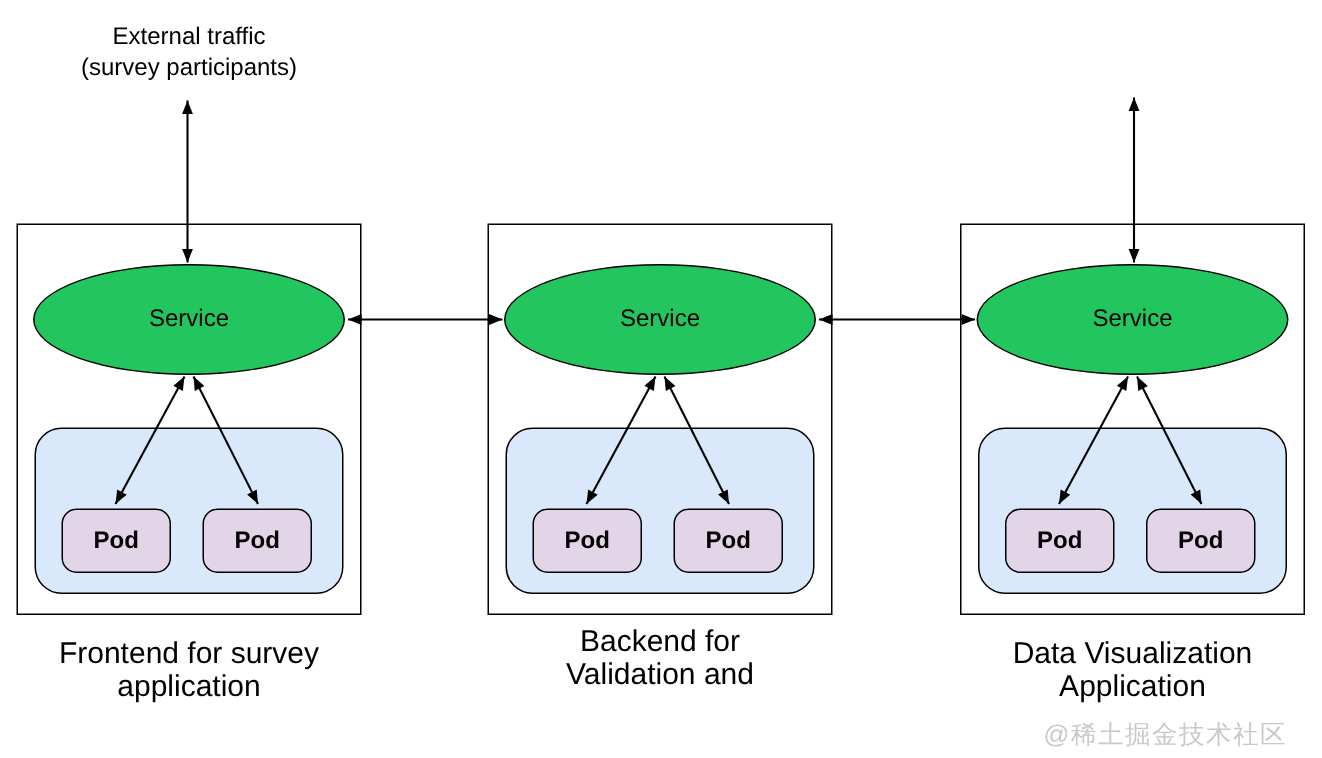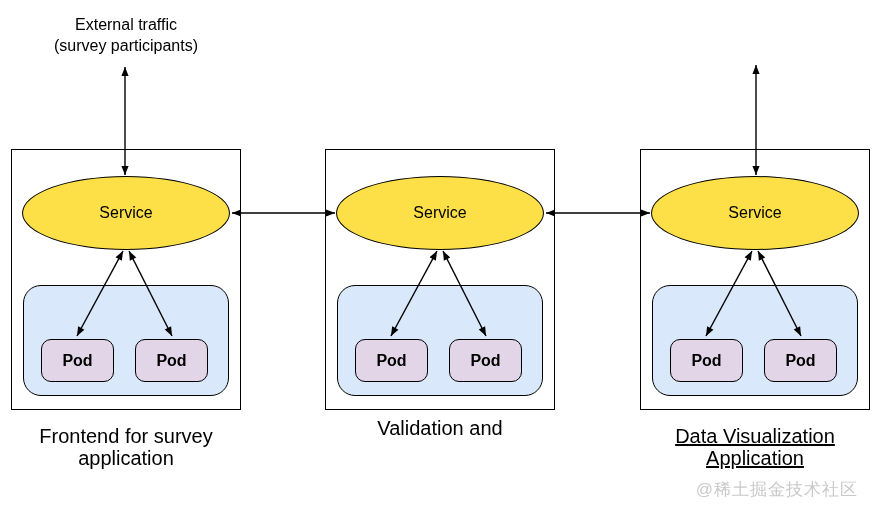--- a/index.html
+++ b/index.html
@@ -7,21 +7,21 @@
     position:relative; width:881px; height:505px; background:#ffffff;
     font-family:"Liberation Sans", sans-serif; color:#000; overflow:hidden;
   }
   .cluster { position:absolute; top:0; width:230px; height:505px; z-index:1; }
   .kbox {
     position:absolute; left:0; top:149px; width:230px; height:261px;
     border:1.5px solid #000; box-sizing:border-box; background:#fff;
   }
   .ellipse {
     position:absolute; left:11px; top:176px; width:208px; height:74px;
-    background:#fde047; border:1.4px solid #000; border-radius:50%;
+    background:#22c55e; border:1.4px solid #000; border-radius:50%;
     display:flex; align-items:center; justify-content:center;
     font-size:16px; box-sizing:border-box;
   }
   .podgroup {
     position:absolute; left:12px; top:285px; width:206px; height:111px;
     background:#dae8fc; border:1.4px solid #000; border-radius:18px;
     box-sizing:border-box;
   }
   .pod {
     position:absolute; top:339px; width:73px; height:43px;
@@ -81,37 +81,38 @@
       <span>Service</span>
     </div>
     <div class="podgroup"></div>
     <div class="pod p1">
       <span>Pod</span>
     </div>
     <div class="pod p2">
       <span>Pod</span>
     </div>
     <div class="caption" style="top:417px;">
+      <span class="ln">Backend for</span>
       <span class="ln">Validation and</span>
     </div>
   </div>
 
   <div class="cluster" style="left:640px;">
     <div class="kbox"></div>
     <div class="ellipse">
       <span>Service</span>
     </div>
     <div class="podgroup"></div>
     <div class="pod p1">
       <span>Pod</span>
     </div>
     <div class="pod p2">
       <span>Pod</span>
     </div>
-    <div class="caption" style="top:425px;text-decoration:underline;">
+    <div class="caption" style="top:425px;">
       <span class="ln">Data Visualization</span>
       <span class="ln">Application</span>
     </div>
   </div>
 
   <svg class="arrows" width="881" height="505" viewBox="0 0 881 505">
     <defs>
       <marker id="ah" markerUnits="userSpaceOnUse" markerWidth="12" markerHeight="12" refX="10" refY="6" orient="auto-start-reverse">
         <path d="M1,2.4 L10,6 L1,9.6 Z" fill="#000"></path>
       </marker>

